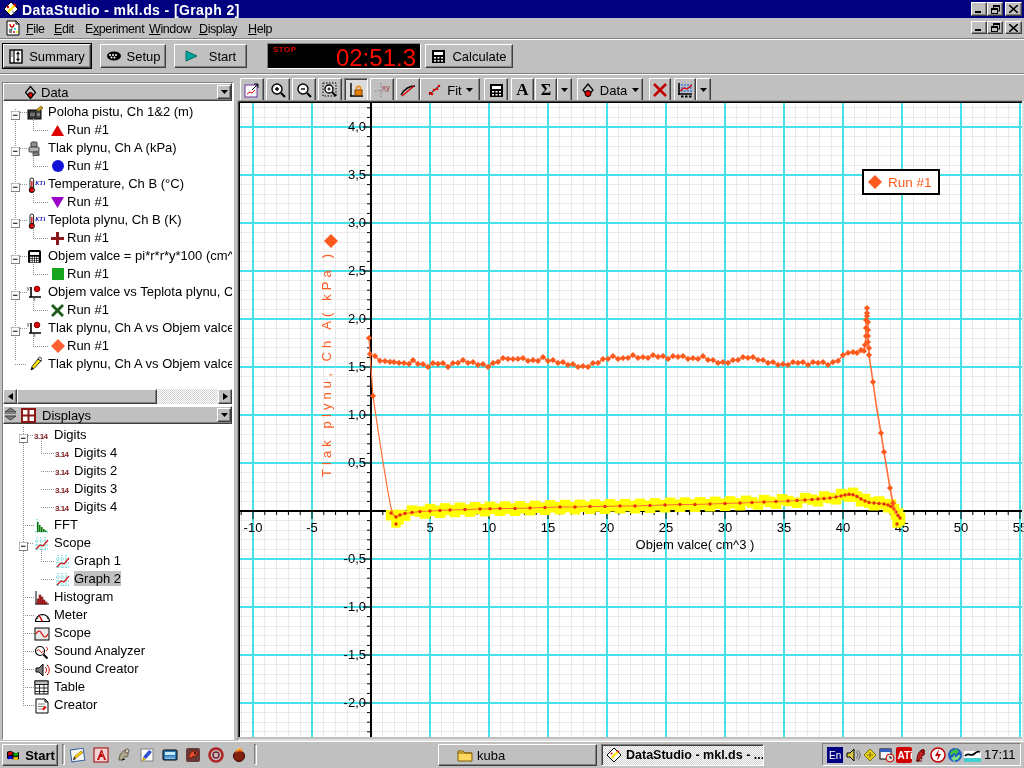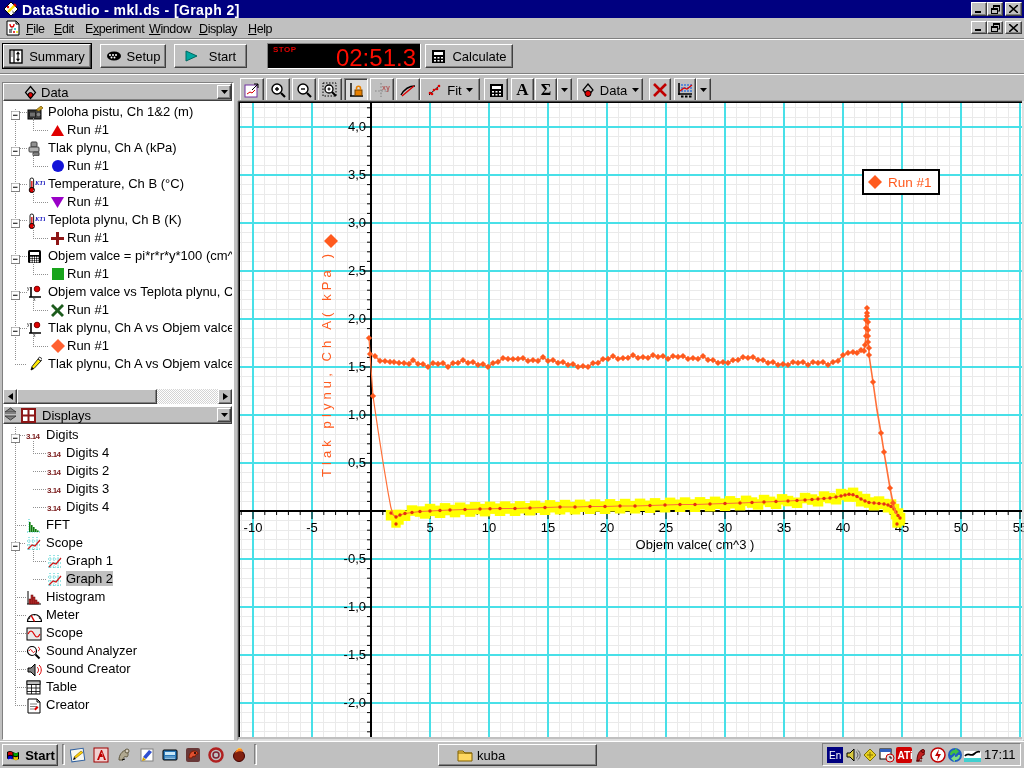--- a/index.html
+++ b/index.html
@@ -464,21 +464,21 @@
     <div class="ab" style="left:21px;top:408px"><svg width="15" height="15">
         <rect x="1" y="1" width="13" height="13" fill="#fff" stroke="#8c1616" stroke-width="2"></rect>
         <path d="M7.5 1v13M1 7.5h13" stroke="#8c1616" stroke-width="2"></path>
       </svg></div>
     <div class="ab tt" style="left:42px;top:408px">Displays</div>
     <div class="ab r2 btn" style="left:217px;top:408px;width:14px;height:14px">
       <svg width="7" height="4">
         <path d="M0 0h7L3.5 4Z" fill="#000"></path>
       </svg>
     </div>
-    <div class="ab" style="left:3px;top:424px;width:229px;height:315px;overflow:hidden">
+    <div class="ab" style="left:11px;top:424px;width:229px;height:315px;overflow:hidden">
       <div class="ab" style="left:12px;top:3px;width:1px;height:278px;background-image:repeating-linear-gradient(#909090 0 1px,transparent 1px 2px)"></div>
       <div class="ab" style="left:8px;top:7px"><svg width="9" height="9">
           <rect x="0" y="0" width="8.5" height="8.5" fill="#fff" stroke="#808080"></rect>
           <path d="M2 4.25h4.5" stroke="#000"></path>
         </svg></div>
       <div class="ab" style="left:17px;top:11px;width:6px;height:1px;background-image:repeating-linear-gradient(90deg,#909090 0 1px,transparent 1px 2px)"></div>
       <div class="ab" style="left:23px;top:3px;width:17px;height:17px;display:flex;align-items:center">
         <svg width="17" height="8" style="">
           <text x="0" y="7" font-size="8" font-weight="bold" fill="#7c2020" font-family="Liberation Sans" letter-spacing="-.5">3.14</text>
         </svg>
@@ -1026,20 +1026,29 @@
         <path d="M4 6c1-3 3-5 5-5c2 1 3 2 3 4c-2-1-5-1-8 1z" fill="#ff8020"></path>
         <path d="M6 3c1-2 3-2 4-1" stroke="#ffd040" fill="none"></path>
       </svg></div>
     <div class="ab" style="left:254px;top:744px;width:3px;height:21px;border:1px solid;border-color:#808080 #fff #fff #808080"></div>
     <div class="ab r2" style="left:438px;top:744px;width:159px;height:22px;display:flex;align-items:center;padding-left:18px"><span style="display:flex;margin-right:4px">
         <svg width="16" height="14" style="">
           <path d="M1 3h5l2 2h7v8H1z" fill="#ffd860" stroke="#806000"></path>
           <path d="M1 5h14" stroke="#806000"></path>
         </svg>
       </span>kuba</div>
+    <div class="ab sk" style="left:601px;top:744px;width:163px;height:22px;display:flex;align-items:center;padding-left:4px;font-weight:bold;font-size:12.5px;white-space:nowrap;overflow:hidden;background:#d6d6d6;background-image:conic-gradient(#fff 25%,#cecece 0 50%,#fff 0 75%,#cecece 0);background-size:2px 2px"><span style="display:flex;margin-right:4px">
+        <svg width="16" height="16" style="">
+          <path d="M8 1L15 8L8 15L1 8Z" fill="#fff" stroke="#000"></path>
+          <circle cx="5.5" cy="6.5" r="1" fill="#d00"></circle>
+          <circle cx="7" cy="9.5" r="1" fill="#d00"></circle>
+          <path d="M5.5 11L12 4.5" stroke="#ffe800" stroke-width="2"></path>
+          <path d="M11 3.5l1.8 1.8" stroke="#d00" stroke-width="1.6"></path>
+        </svg>
+      </span>DataStudio - mkl.ds - ...</div>
     <div class="ab" style="left:822px;top:743px;width:199px;height:23px;border:1px solid;border-color:#808080 #fff #fff #808080"></div>
     <div class="ab" style="left:827px;top:747px"><svg width="16" height="16" style="">
         <rect width="16" height="16" fill="#000080"></rect>
         <text x="2" y="12" font-size="10" fill="#fff" font-family="Liberation Sans">En</text>
       </svg></div>
     <div class="ab" style="left:844.5px;top:747px"><svg width="16" height="16" style="">
         <path d="M2 6h3l4-4v12l-4-4H2z" fill="#d8c840" stroke="#000"></path>
         <path d="M11 4.5c2.5 2 2.5 5 0 7M12.5 3c3.5 2.5 3.5 7.5 0 10" stroke="#606060" fill="none"></path>
       </svg></div>
     <div class="ab" style="left:862.0px;top:747px"><svg width="16" height="16" style="">

